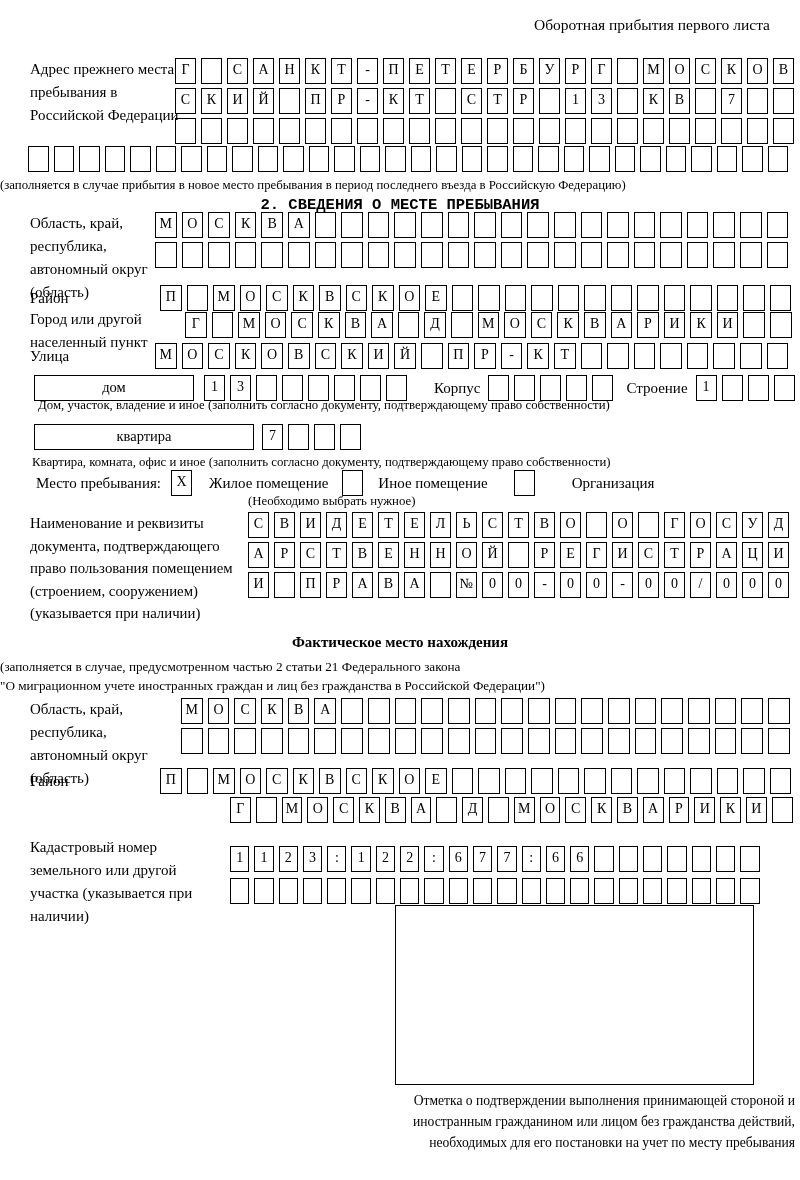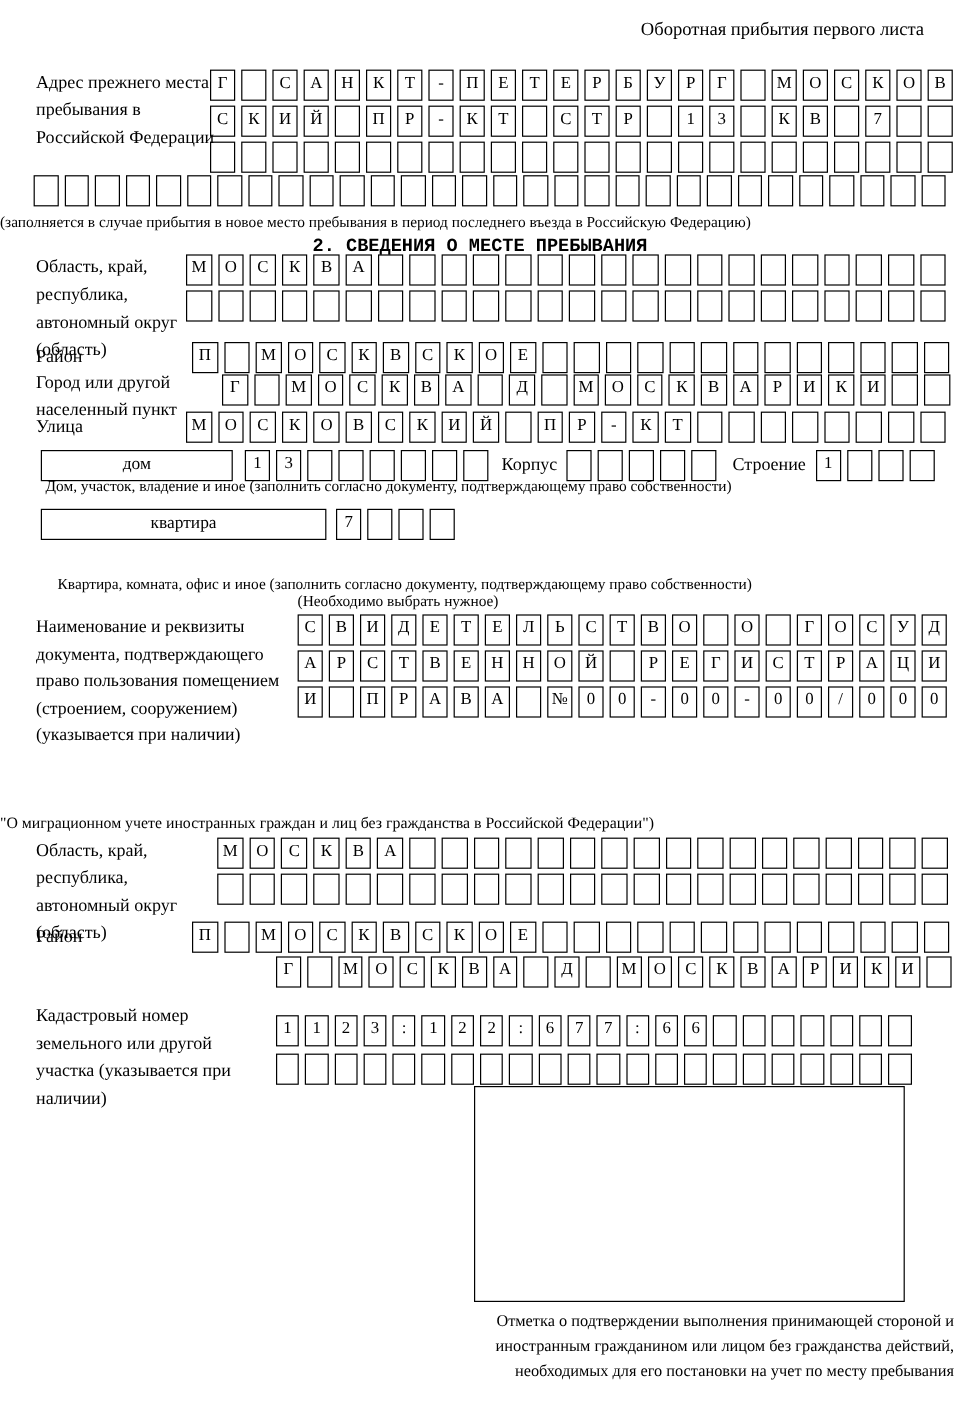--- a/index.html
+++ b/index.html
@@ -52,40 +52,51 @@
 
   <div class="abs lbl" style="left:30px;top:308px;width:158px;">Город или другой населенный пункт</div>
   <div class="abs grid" style="left:185px;top:312px;--cw:21.6px;--cg:5px;"><span class="cb">Г</span><span class="cb"></span><span class="cb">М</span><span class="cb">О</span><span class="cb">С</span><span class="cb">К</span><span class="cb">В</span><span class="cb">А</span><span class="cb"></span><span class="cb">Д</span><span class="cb"></span><span class="cb">М</span><span class="cb">О</span><span class="cb">С</span><span class="cb">К</span><span class="cb">В</span><span class="cb">А</span><span class="cb">Р</span><span class="cb">И</span><span class="cb">К</span><span class="cb">И</span><span class="cb"></span><span class="cb"></span></div>
 
   <div class="abs lbl" style="left:30px;top:345px;">Улица</div>
   <div class="abs grid" style="left:155px;top:343px;--cw:21.6px;--cg:5px;"><span class="cb">М</span><span class="cb">О</span><span class="cb">С</span><span class="cb">К</span><span class="cb">О</span><span class="cb">В</span><span class="cb">С</span><span class="cb">К</span><span class="cb">И</span><span class="cb">Й</span><span class="cb"></span><span class="cb">П</span><span class="cb">Р</span><span class="cb">-</span><span class="cb">К</span><span class="cb">Т</span><span class="cb"></span><span class="cb"></span><span class="cb"></span><span class="cb"></span><span class="cb"></span><span class="cb"></span><span class="cb"></span><span class="cb"></span></div>
 
   <div class="abs flexrow" style="left:34px;top:375px;">
     <span class="labelbox" style="width:160px;">дом</span>
     <span class="grid" style="margin-left:10px;--cw:21px;--cg:5px;"><span class="cb">1</span><span class="cb">3</span><span class="cb"></span><span class="cb"></span><span class="cb"></span><span class="cb"></span><span class="cb"></span><span class="cb"></span></span>
-    <span class="staylbl" style="margin-left:6px;">Корпус</span>
+    <span class="staylbl" style="margin-left:22px;">Корпус</span>
     <span class="grid" style="margin-left:8px;--cw:21px;--cg:5px;"><span class="cb"></span><span class="cb"></span><span class="cb"></span><span class="cb"></span><span class="cb"></span></span>
     <span class="staylbl" style="margin-left:8px;">Строение</span>
     <span class="grid" style="margin-left:8px;--cw:21px;--cg:5px;"><span class="cb">1</span><span class="cb"></span><span class="cb"></span><span class="cb"></span></span>
   </div>
   <div class="abs cap" style="left:38px;top:398px;">Дом, участок, владение и иное (заполнить согласно документу, подтверждающему право собственности)</div>
 
   <div class="abs flexrow" style="left:34px;top:424px;">
-    <span class="labelbox" style="width:238px;text-align:center;">квартира</span>
+    <span class="labelbox" style="width:220px;text-align:center;">квартира</span>
     <span class="grid" style="margin-left:8px;--cw:21px;--cg:5px;"><span class="cb">7</span><span class="cb"></span><span class="cb"></span><span class="cb"></span></span>
   </div>
-  <div class="abs cap" style="left:48px;top:455px;margin-top:25px;">Квартира, комната, офис и иное (заполнить согласно документу, подтверждающему право собственности)</div>
+  <div class="abs cap" style="left:32px;top:455px;">Квартира, комната, офис и иное (заполнить согласно документу, подтверждающему право собственности)</div>
 
+  <div class="abs flexrow" style="left:36px;top:470px;">
+    <span class="staylbl">Место пребывания:</span>
+    <span class="cb" style="margin-left:10px;">X</span>
+    <span class="staylbl" style="margin-left:12px;">Жилое помещение</span>
+    <span class="cb" style="margin-left:14px;"></span>
+    <span class="staylbl" style="margin-left:10px;">Иное помещение</span>
+    <span class="cb" style="margin-left:26px;"></span>
+    <span class="staylbl" style="margin-left:32px;">Организация</span>
+  </div>
   <div class="abs cap" style="left:248px;top:494px;">(Необходимо выбрать нужное)</div>
 
   <div class="abs" style="left:30px;top:512px;width:215px;font-size:14.8px;line-height:22.5px;">Наименование и реквизиты документа, подтверждающего право пользования помещением (строением, сооружением) (указывается при наличии)</div>
   <div class="abs grid" style="left:248px;top:512px;--cw:21px;--cg:5px;"><span class="cb">С</span><span class="cb">В</span><span class="cb">И</span><span class="cb">Д</span><span class="cb">Е</span><span class="cb">Т</span><span class="cb">Е</span><span class="cb">Л</span><span class="cb">Ь</span><span class="cb">С</span><span class="cb">Т</span><span class="cb">В</span><span class="cb">О</span><span class="cb"></span><span class="cb">О</span><span class="cb"></span><span class="cb">Г</span><span class="cb">О</span><span class="cb">С</span><span class="cb">У</span><span class="cb">Д</span></div>
   <div class="abs grid" style="left:248px;top:542px;--cw:21px;--cg:5px;"><span class="cb">А</span><span class="cb">Р</span><span class="cb">С</span><span class="cb">Т</span><span class="cb">В</span><span class="cb">Е</span><span class="cb">Н</span><span class="cb">Н</span><span class="cb">О</span><span class="cb">Й</span><span class="cb"></span><span class="cb">Р</span><span class="cb">Е</span><span class="cb">Г</span><span class="cb">И</span><span class="cb">С</span><span class="cb">Т</span><span class="cb">Р</span><span class="cb">А</span><span class="cb">Ц</span><span class="cb">И</span></div>
   <div class="abs grid" style="left:248px;top:572px;--cw:21px;--cg:5px;"><span class="cb">И</span><span class="cb"></span><span class="cb">П</span><span class="cb">Р</span><span class="cb">А</span><span class="cb">В</span><span class="cb">А</span><span class="cb"></span><span class="cb">№</span><span class="cb">0</span><span class="cb">0</span><span class="cb">-</span><span class="cb">0</span><span class="cb">0</span><span class="cb">-</span><span class="cb">0</span><span class="cb">0</span><span class="cb">/</span><span class="cb">0</span><span class="cb">0</span><span class="cb">0</span></div>
 
+  <div class="abs ttl" style="top:634px;font-size:15px;">Фактическое место нахождения</div>
+  <div class="abs center" style="top:659px;font-size:13.2px;">(заполняется в случае, предусмотренном частью 2 статьи 21 Федерального закона</div>
   <div class="abs center" style="top:678px;font-size:13.2px;">"О миграционном учете иностранных граждан и лиц без гражданства в Российской Федерации")</div>
 
   <div class="abs lbl" style="left:30px;top:698px;width:150px;">Область, край, республика, автономный округ (область)</div>
   <div class="abs grid" style="left:181px;top:698px;--cw:21.7px;--cg:5px;"><span class="cb">М</span><span class="cb">О</span><span class="cb">С</span><span class="cb">К</span><span class="cb">В</span><span class="cb">А</span><span class="cb"></span><span class="cb"></span><span class="cb"></span><span class="cb"></span><span class="cb"></span><span class="cb"></span><span class="cb"></span><span class="cb"></span><span class="cb"></span><span class="cb"></span><span class="cb"></span><span class="cb"></span><span class="cb"></span><span class="cb"></span><span class="cb"></span><span class="cb"></span><span class="cb"></span></div>
   <div class="abs grid" style="left:181px;top:728px;--cw:21.7px;--cg:5px;"><span class="cb"></span><span class="cb"></span><span class="cb"></span><span class="cb"></span><span class="cb"></span><span class="cb"></span><span class="cb"></span><span class="cb"></span><span class="cb"></span><span class="cb"></span><span class="cb"></span><span class="cb"></span><span class="cb"></span><span class="cb"></span><span class="cb"></span><span class="cb"></span><span class="cb"></span><span class="cb"></span><span class="cb"></span><span class="cb"></span><span class="cb"></span><span class="cb"></span><span class="cb"></span></div>
 
   <div class="abs lbl" style="left:30px;top:770px;">Район</div>
   <div class="abs grid" style="left:160px;top:768px;--cw:21.5px;--cg:5px;"><span class="cb">П</span><span class="cb"></span><span class="cb">М</span><span class="cb">О</span><span class="cb">С</span><span class="cb">К</span><span class="cb">В</span><span class="cb">С</span><span class="cb">К</span><span class="cb">О</span><span class="cb">Е</span><span class="cb"></span><span class="cb"></span><span class="cb"></span><span class="cb"></span><span class="cb"></span><span class="cb"></span><span class="cb"></span><span class="cb"></span><span class="cb"></span><span class="cb"></span><span class="cb"></span><span class="cb"></span><span class="cb"></span></div>
 
   <div class="abs grid" style="left:230px;top:797px;--cw:20.8px;--cg:5px;"><span class="cb">Г</span><span class="cb"></span><span class="cb">М</span><span class="cb">О</span><span class="cb">С</span><span class="cb">К</span><span class="cb">В</span><span class="cb">А</span><span class="cb"></span><span class="cb">Д</span><span class="cb"></span><span class="cb">М</span><span class="cb">О</span><span class="cb">С</span><span class="cb">К</span><span class="cb">В</span><span class="cb">А</span><span class="cb">Р</span><span class="cb">И</span><span class="cb">К</span><span class="cb">И</span><span class="cb"></span></div>

